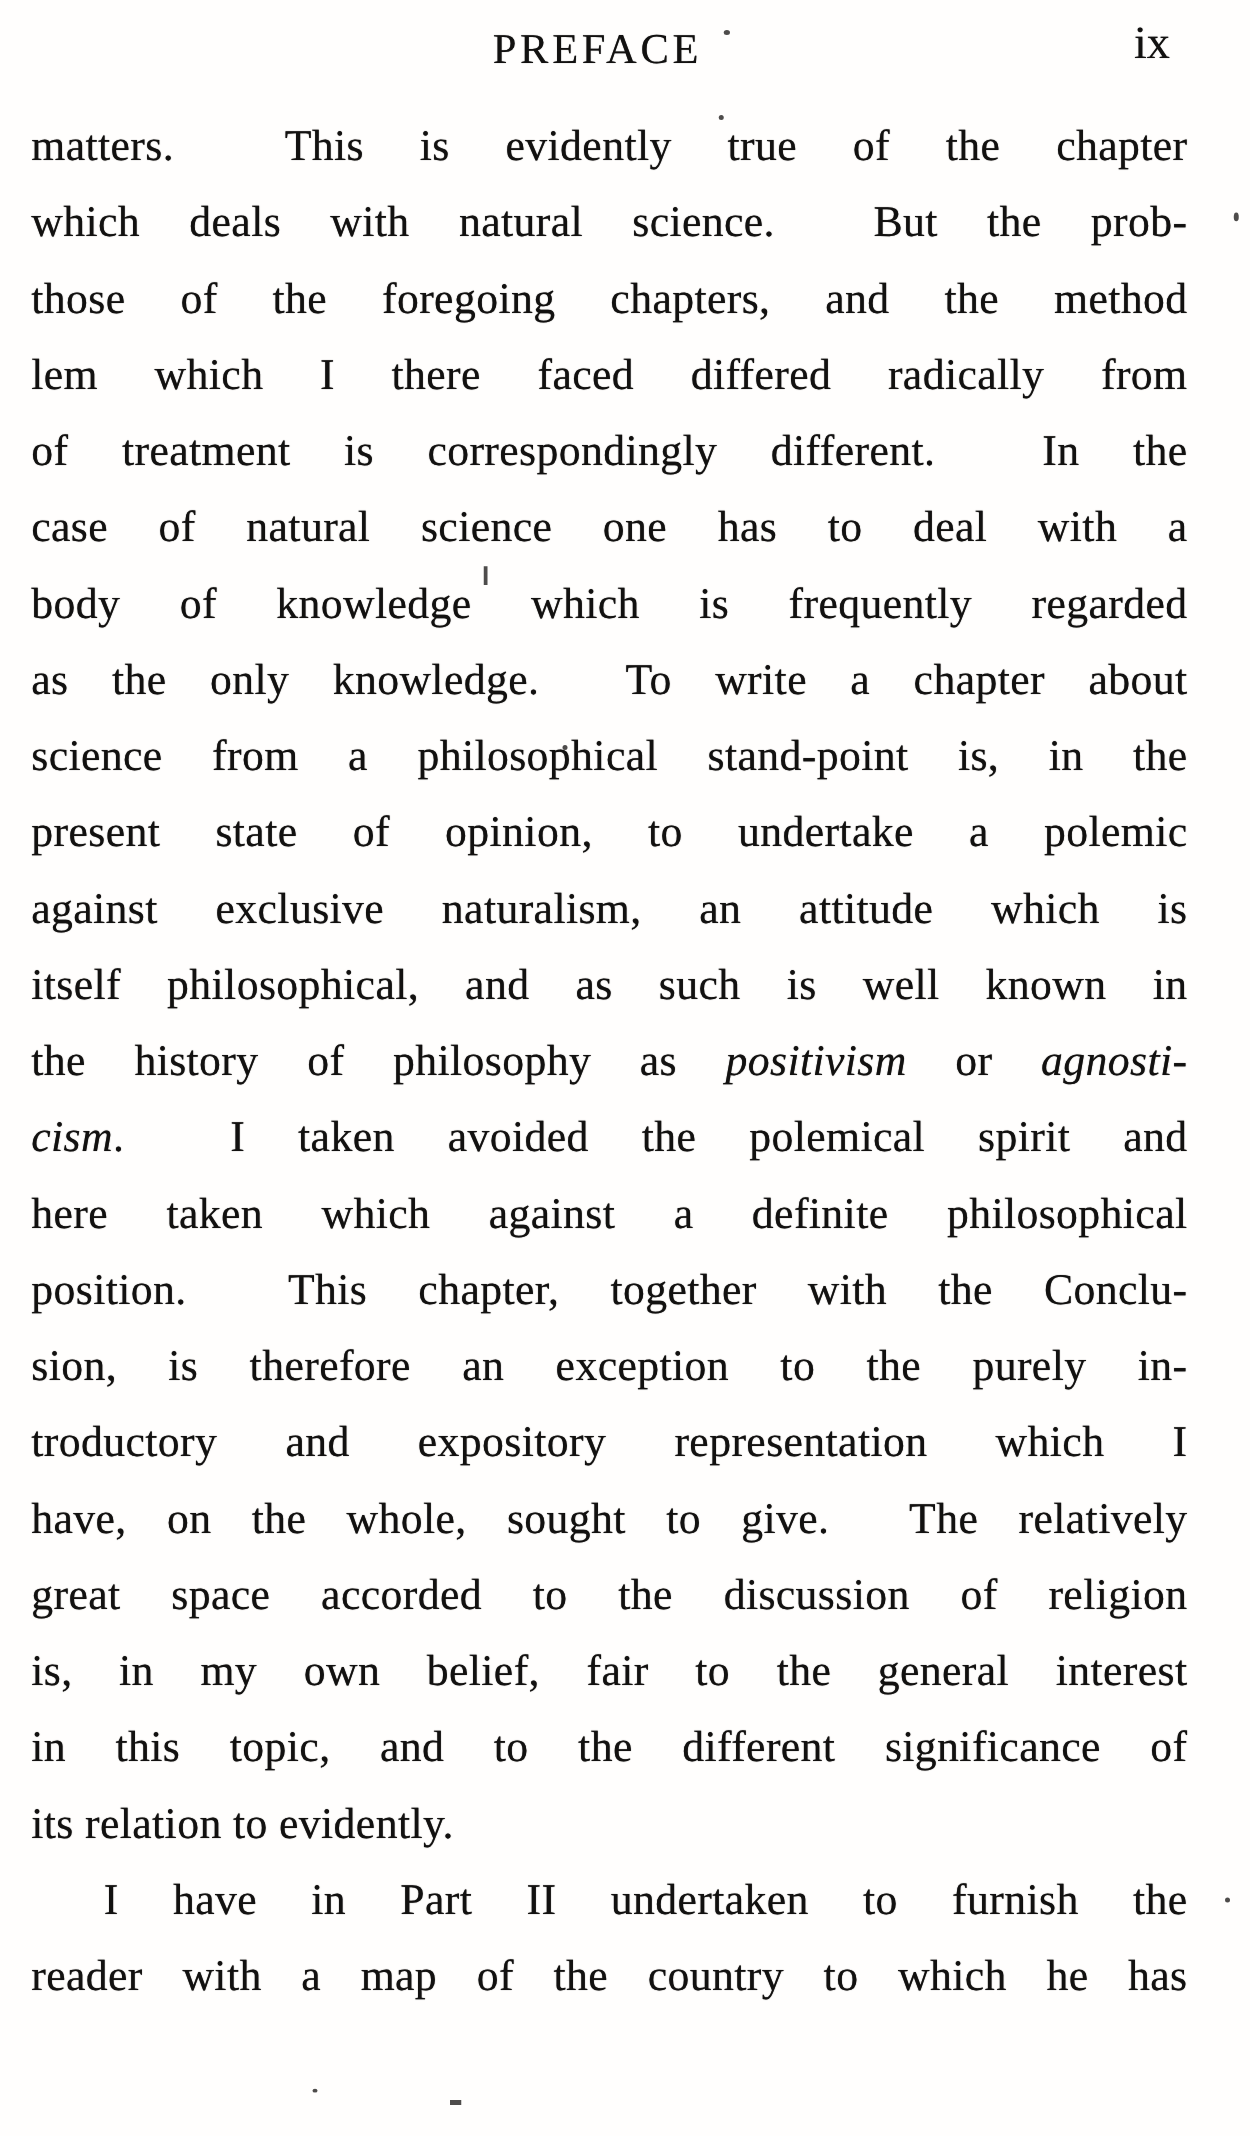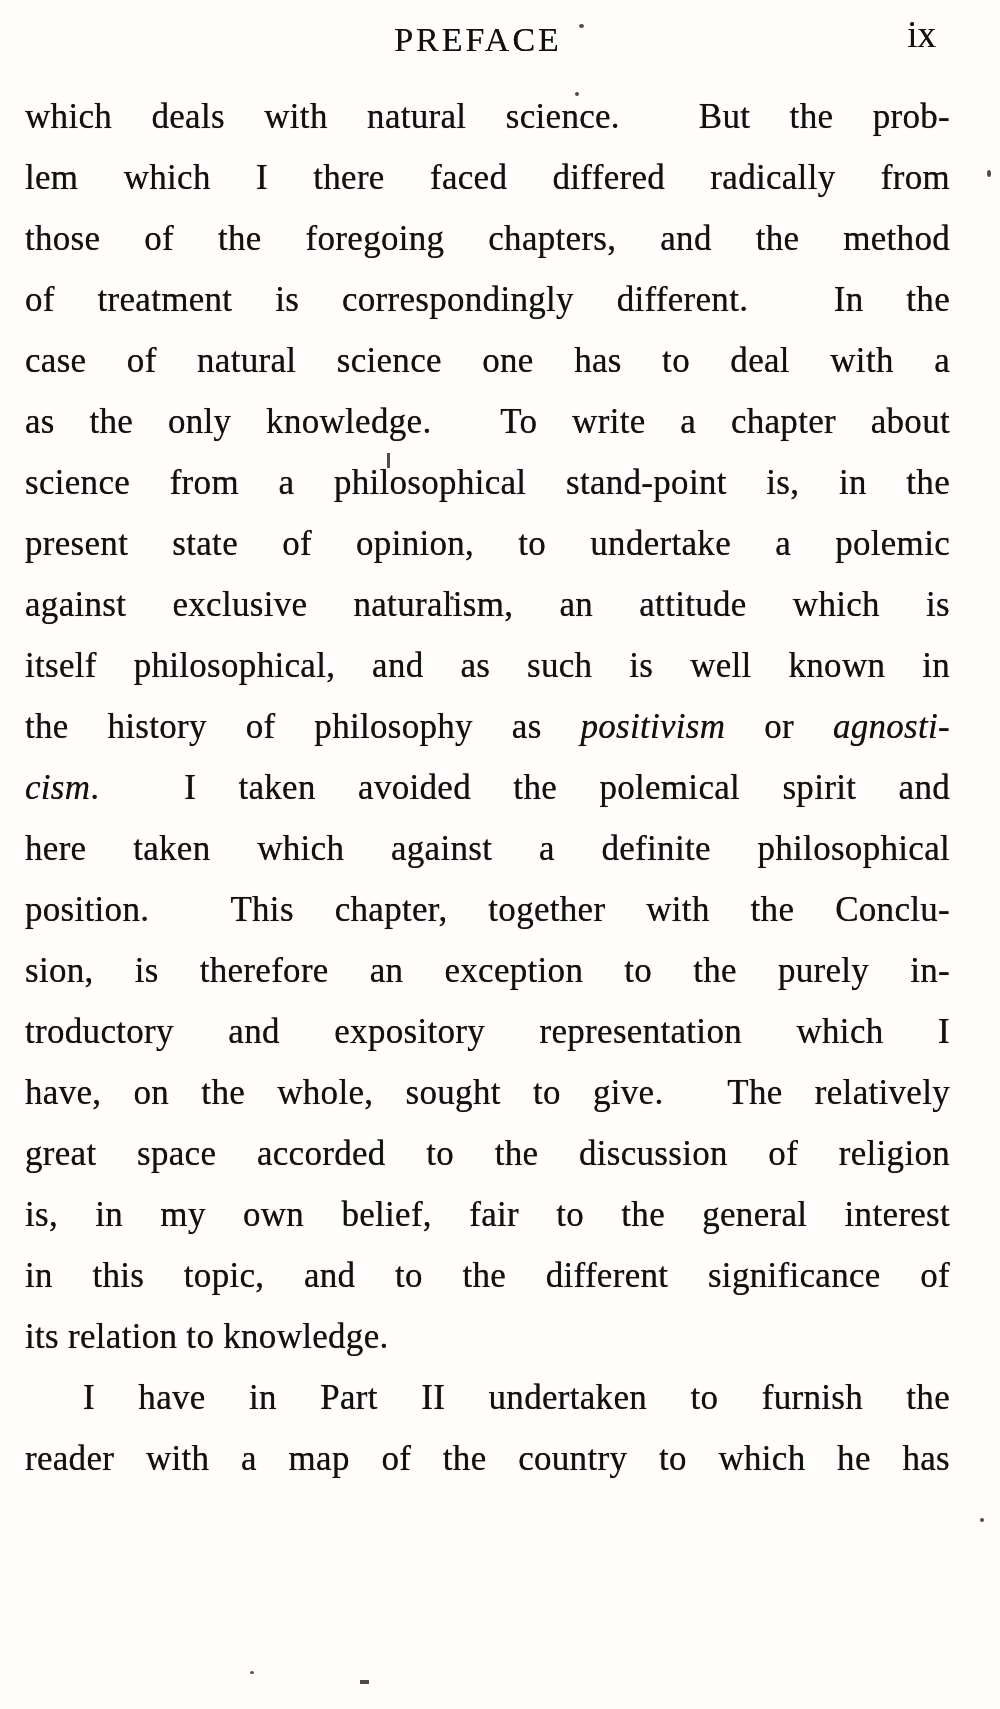--- a/index.html
+++ b/index.html
@@ -69,41 +69,43 @@
   }
   .speck.round { border-radius: 50%; }
 </style>
 </head>
 <body>
 
 <div class="page">
   <div class="running-head">PREFACE</div>
   <div class="folio">ix</div>
   <div class="body-text" id="body-text">
+      <div class="line"><span>matters.  This is evidently true of the chapter</span></div>
       <div class="line"><span>which deals with natural science.  But the prob-</span></div>
+      <div class="line"><span>those of the foregoing chapters, and the method</span></div>
       <div class="line"><span>lem which I there faced differed radically from</span></div>
-      <div class="line"><span>those of the foregoing chapters, and the method</span></div>
       <div class="line"><span>of treatment is correspondingly different.  In the</span></div>
       <div class="line"><span>case of natural science one has to deal with a</span></div>
+      <div class="line"><span>body of knowledge which is frequently regarded</span></div>
       <div class="line"><span>as the only knowledge.  To write a chapter about</span></div>
       <div class="line"><span>science from a philosophical stand-point is, in the</span></div>
       <div class="line"><span>present state of opinion, to undertake a polemic</span></div>
       <div class="line"><span>against exclusive naturalism, an attitude which is</span></div>
       <div class="line"><span>itself philosophical, and as such is well known in</span></div>
       <div class="line"><span>the history of philosophy as </span><span class="it">positivism</span><span> or </span><span class="it">agnosti-</span></div>
       <div class="line"><span class="it">cism</span><span>.  I taken avoided the polemical spirit and</span></div>
       <div class="line"><span>here taken which against a definite philosophical</span></div>
       <div class="line"><span>position.  This chapter, together with the Conclu-</span></div>
       <div class="line"><span>sion, is therefore an exception to the purely in-</span></div>
       <div class="line"><span>troductory and expository representation which I</span></div>
       <div class="line"><span>have, on the whole, sought to give.  The relatively</span></div>
       <div class="line"><span>great space accorded to the discussion of religion</span></div>
       <div class="line"><span>is, in my own belief, fair to the general interest</span></div>
       <div class="line"><span>in this topic, and to the different significance of</span></div>
-      <div class="line no-justify"><span>its relation to knowledge.</span></div>
+      <div class="line no-justify"><span>its relation to evidently.</span></div>
       <div class="line indent"><span>I have in Part II undertaken to furnish the</span></div>
       <div class="line"><span>reader with a map of the country to which he has</span></div>
     </div>
   <div id="artifacts">
       <div class="speck round" style="left: 579px; top: 24px; width: 5px; height: 4px;"></div>
       <div class="speck round" style="left: 575px; top: 92px; width: 4px; height: 4px;"></div>
       <div class="speck round" style="left: 987px; top: 170px; width: 4px; height: 7px;"></div>
       <div class="speck" style="left: 387px; top: 453px; width: 3px; height: 15px;"></div>
       <div class="speck round" style="left: 450px; top: 596px; width: 4px; height: 4px;"></div>
       <div class="speck round" style="left: 980px; top: 1518px; width: 4px; height: 4px;"></div>

